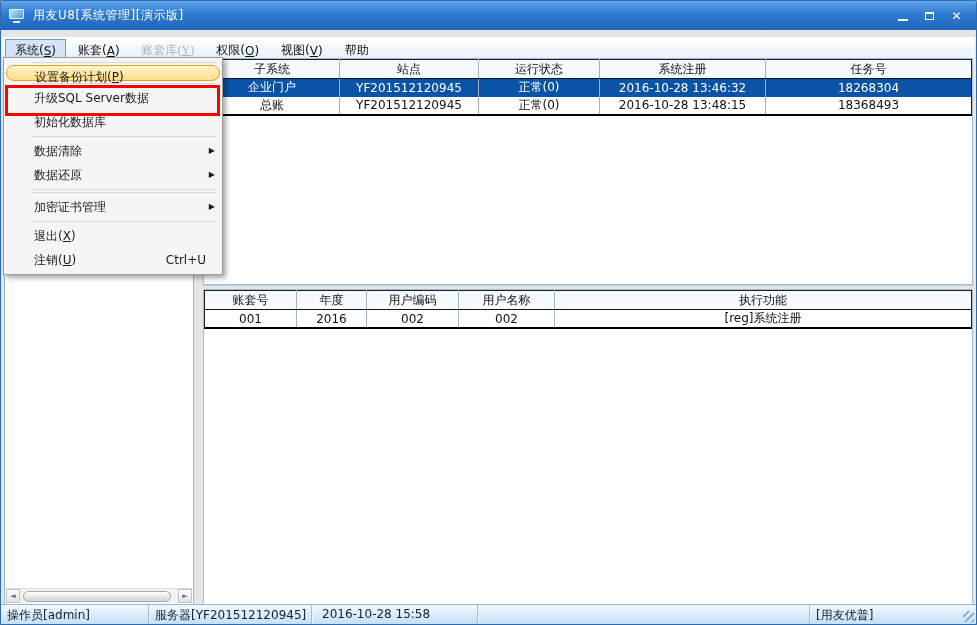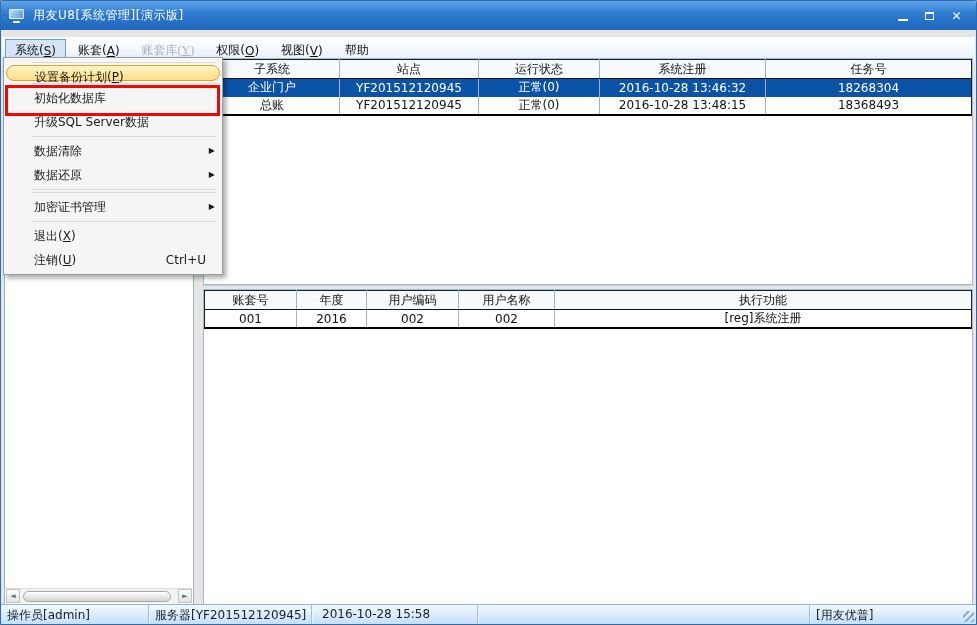--- a/index.html
+++ b/index.html
@@ -232,24 +232,24 @@
     <div class="sb-grip"></div>
   </div>
 
   <div class="menu-popup">
     <div class="msep"></div>
     <div class="mi hl">
       <span>设置备份计划(</span><span class="u">P</span><span>)</span>
     </div>
     <div class="msep"></div>
     <div class="mi">
+      <span>升级SQL Server数据</span>
+    </div>
+    <div class="mi">
       <span>初始化数据库</span>
-    </div>
-    <div class="mi">
-      <span>升级SQL Server数据</span>
     </div>
     <div class="msep"></div>
     <div class="mi">
       <span>数据清除</span>
       <span class="sub-arrow">▶</span>
     </div>
     <div class="mi">
       <span>数据还原</span>
       <span class="sub-arrow">▶</span>
     </div>

